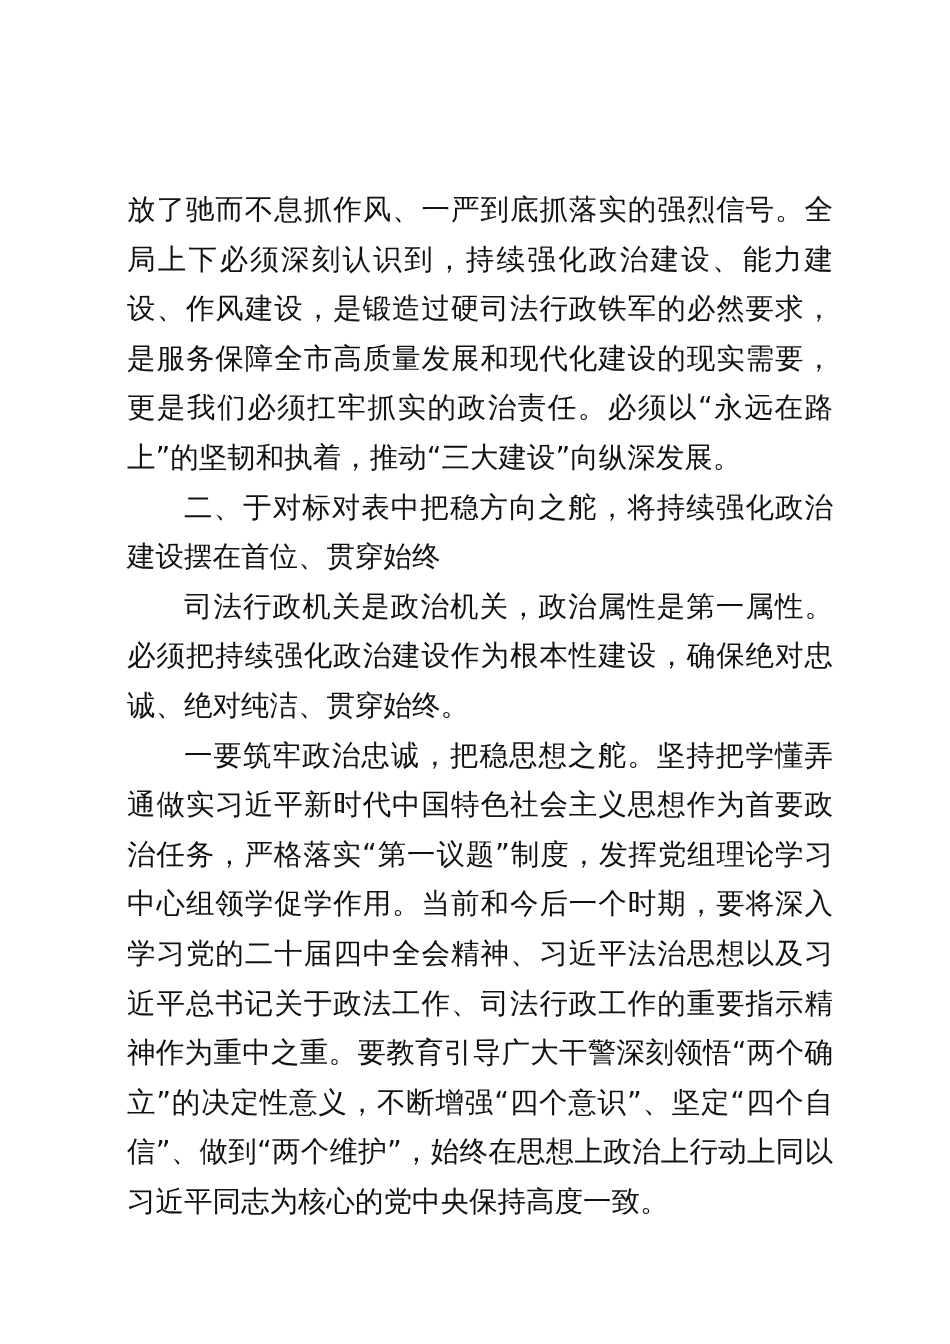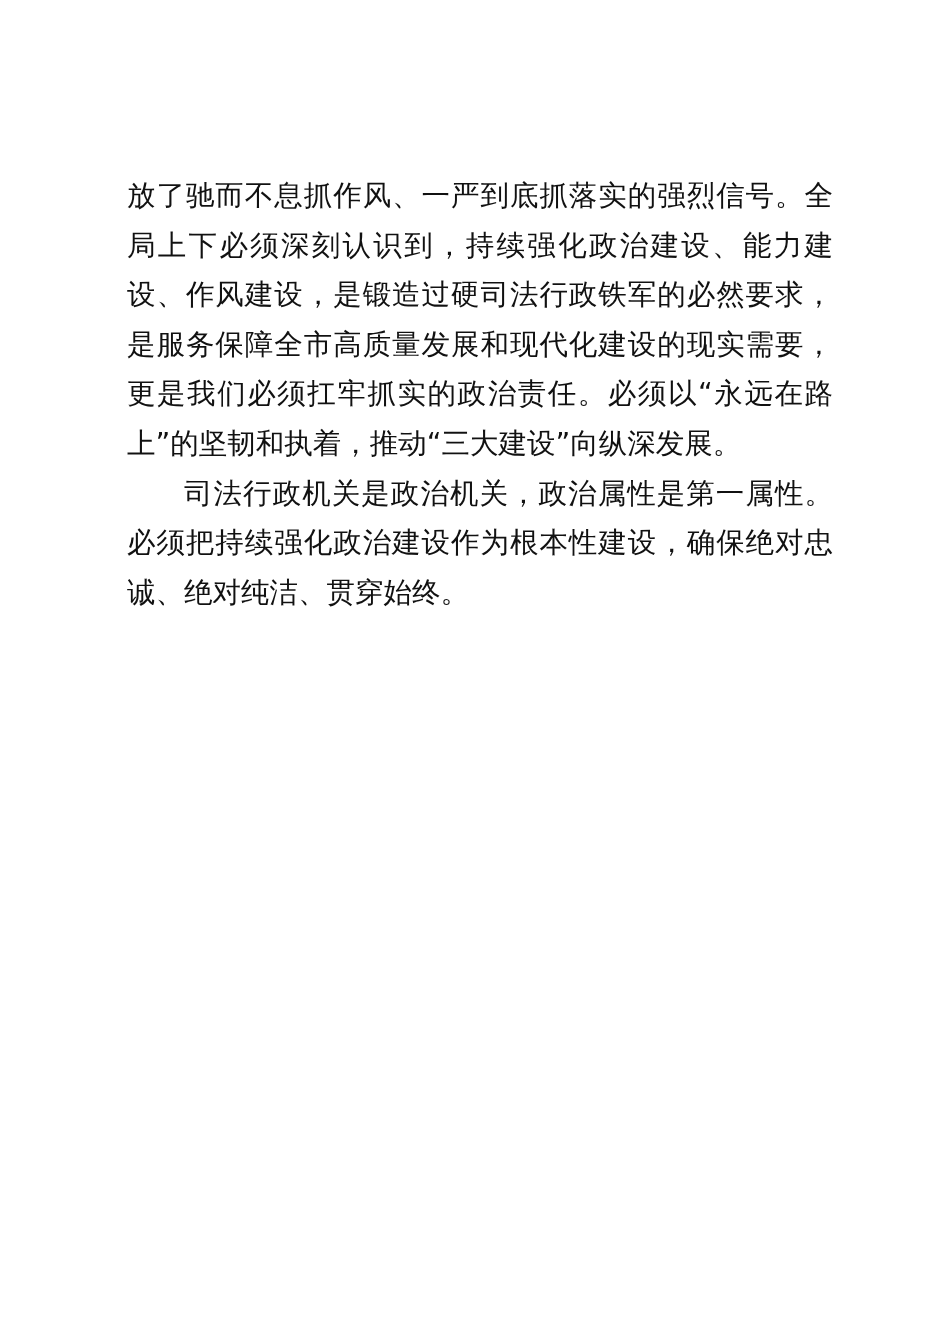--- a/index.html
+++ b/index.html
@@ -1,31 +1,33 @@
 <!DOCTYPE html>
 <html><head>
   <meta charset="utf-8">
   <style>
     html, body { margin: 0; padding: 0; background: #ffffff; }
     body { width: 950px; height: 1344px; position: relative; overflow: hidden; }
     .page {
       position: absolute;
       left: 127px;
-      top: 171px;
+      top: 185px;
       width: 706px;
       font-family: "DejaVu Sans", "Liberation Sans", sans-serif;
       font-size: 28.5px;
       line-height: 49.6px;
       color: #111111;
       text-align: justify;
       text-justify: inter-character;
       word-break: break-all;
     }
     .para { margin: 0; padding: 0; }
     .indent { text-indent: 2em; }
   </style>
 </head>
 <body>
 
 <div class="page">
   <p class="para">放了驰而不息抓作风、一严到底抓落实的强烈信号。全局上下必须深刻认识到，持续强化政治建设、能力建设、作风建设，是锻造过硬司法行政铁军的必然要求，是服务保障全市高质量发展和现代化建设的现实需要，更是我们必须扛牢抓实的政治责任。必须以“永远在路上”的坚韧和执着，推动“三大建设”向纵深发展。</p>
+  <p class="para indent">二、于对标对表中把稳方向之舵，将持续强化政治建设摆在首位、贯穿始终</p>
   <p class="para indent">司法行政机关是政治机关，政治属性是第一属性。必须把持续强化政治建设作为根本性建设，确保绝对忠诚、绝对纯洁、贯穿始终。</p>
+  <p class="para indent">一要筑牢政治忠诚，把稳思想之舵。坚持把学懂弄通做实习近平新时代中国特色社会主义思想作为首要政治任务，严格落实“第一议题”制度，发挥党组理论学习中心组领学促学作用。当前和今后一个时期，要将深入学习党的二十届四中全会精神、习近平法治思想以及习近平总书记关于政法工作、司法行政工作的重要指示精神作为重中之重。要教育引导广大干警深刻领悟“两个确立”的决定性意义，不断增强“四个意识”、坚定“四个自信”、做到“两个维护”，始终在思想上政治上行动上同以习近平同志为核心的党中央保持高度一致。</p>
 </div>
 
 </body></html>

